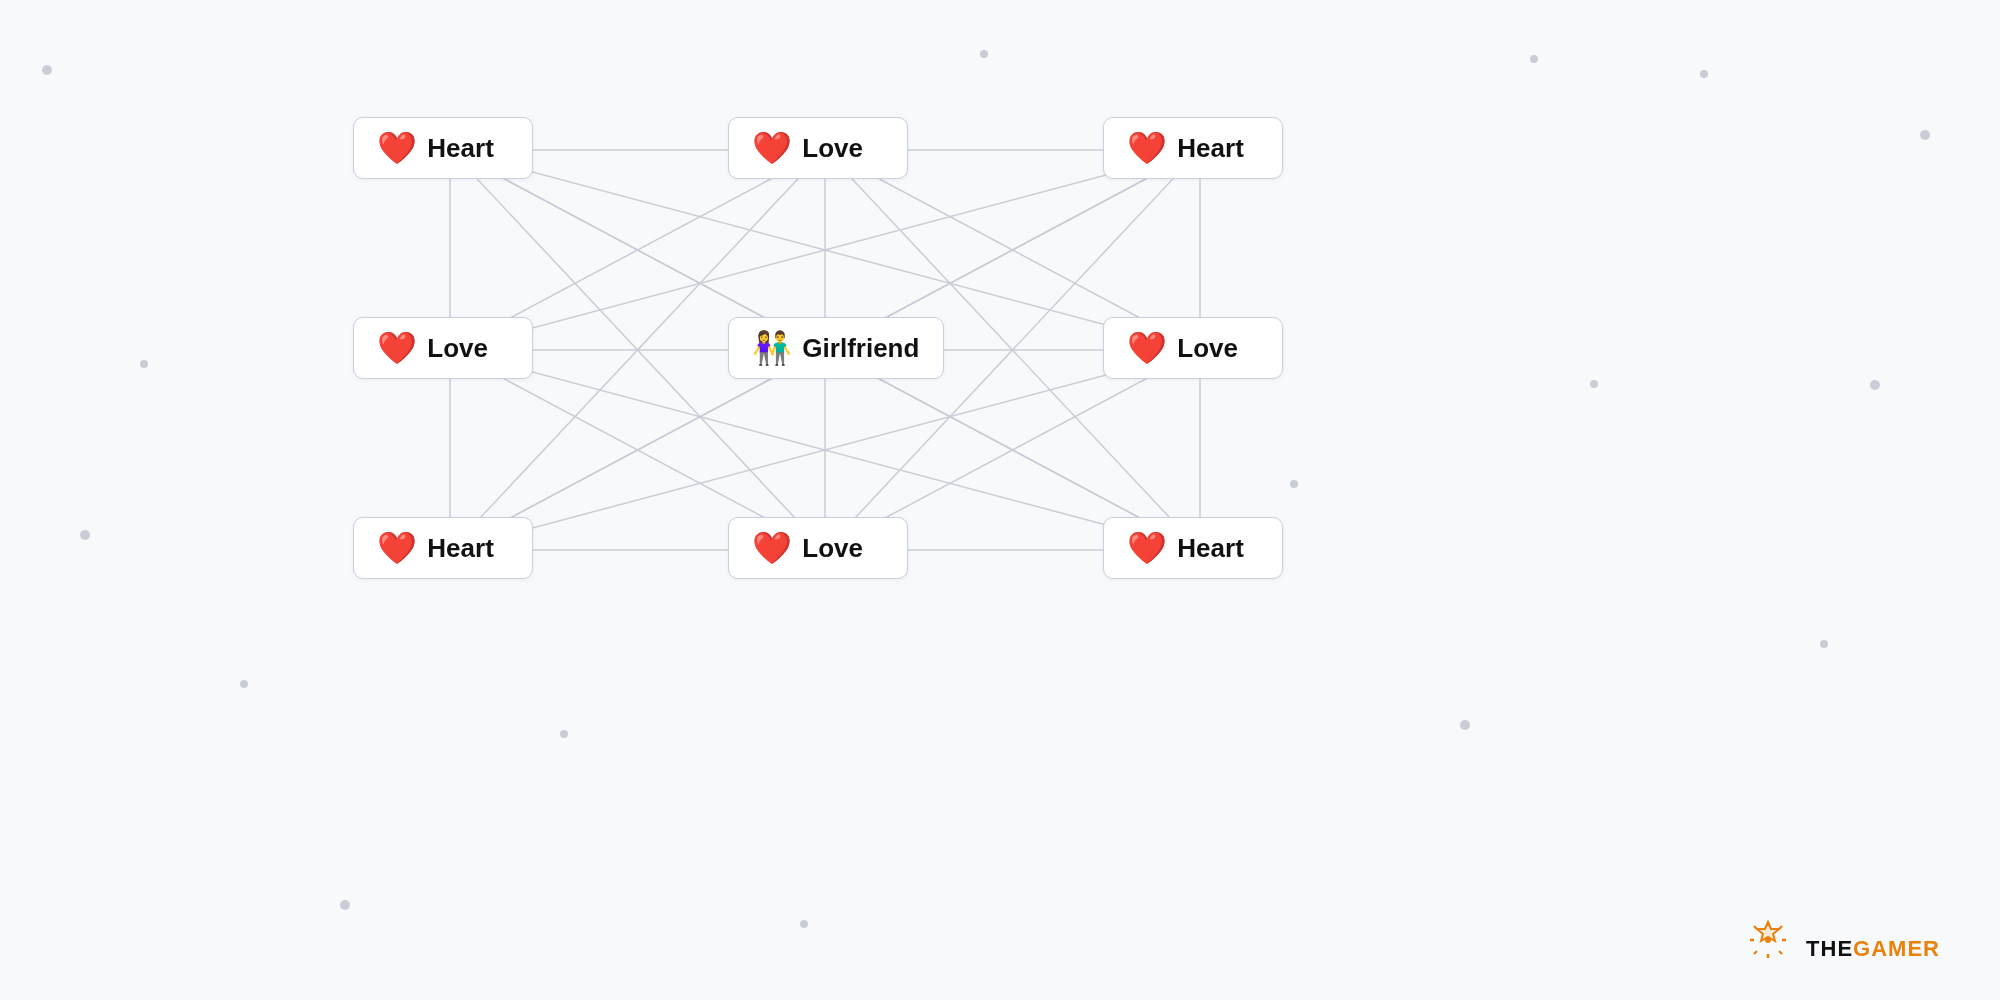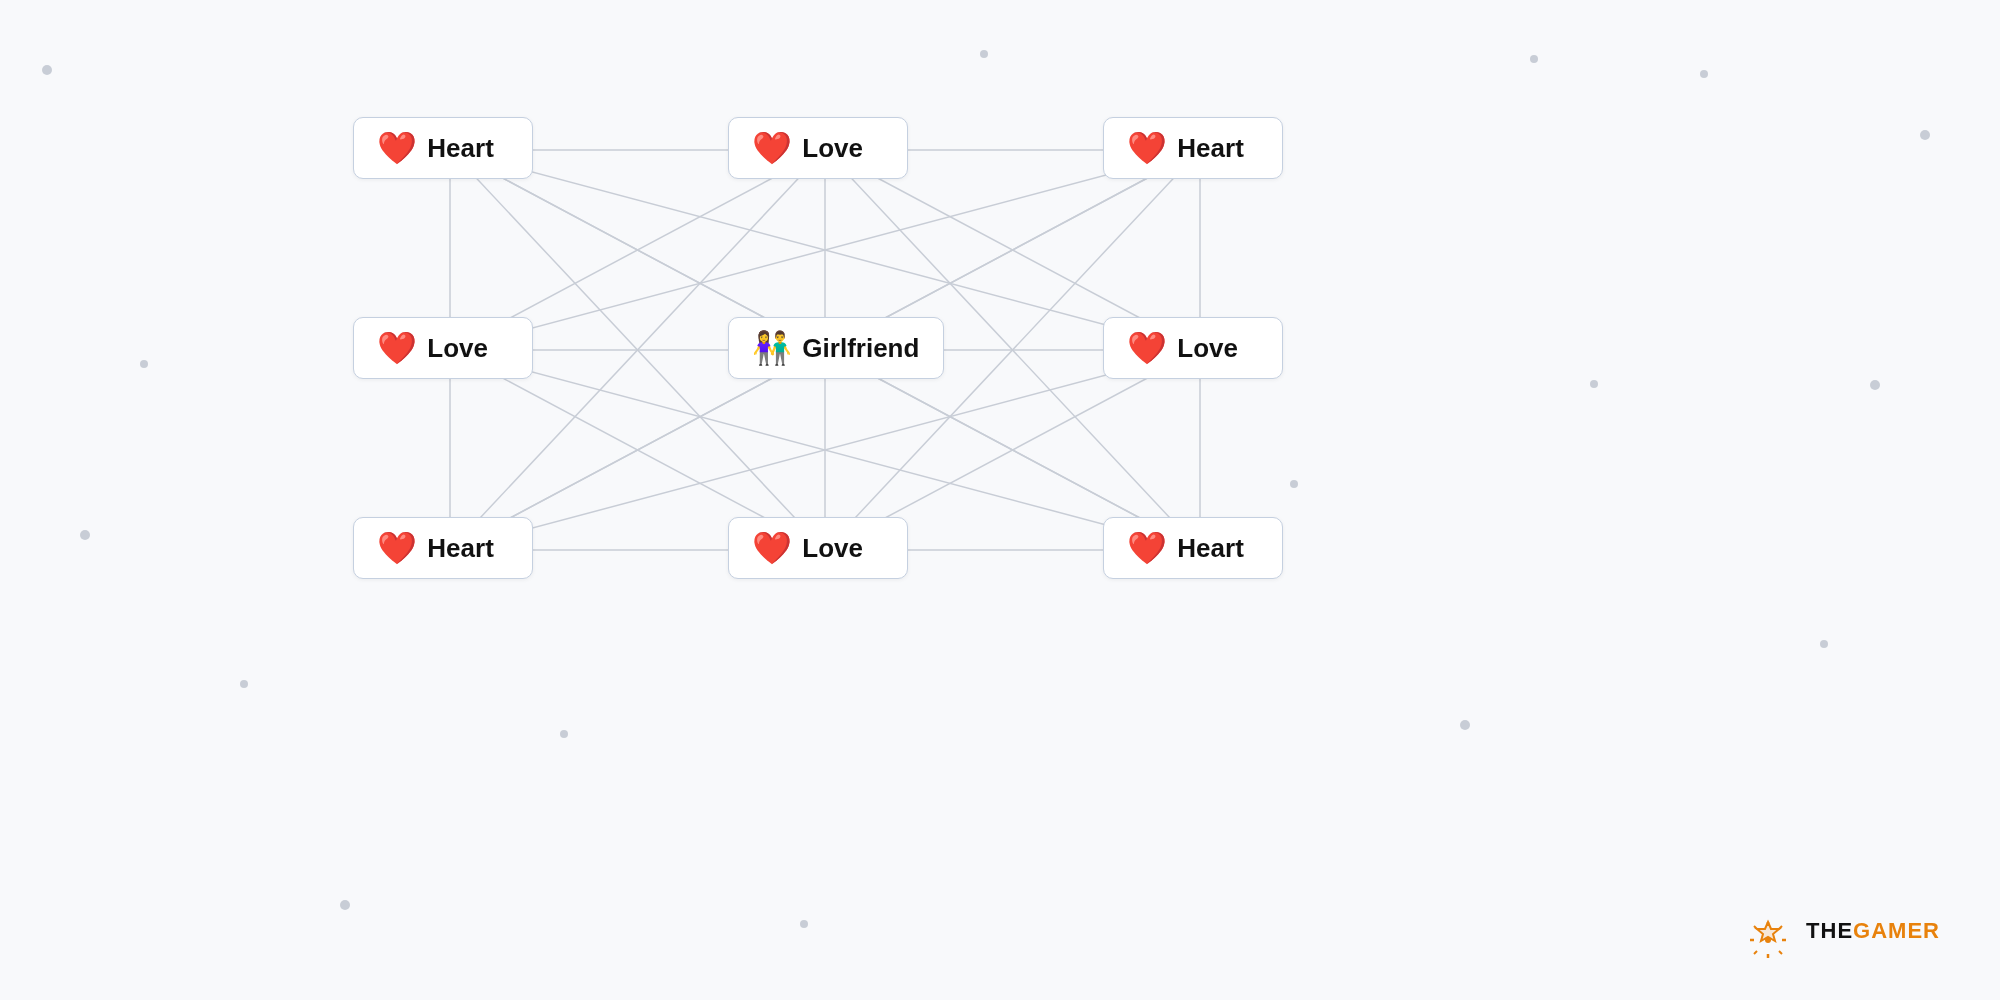--- a/index.html
+++ b/index.html
@@ -56,21 +56,21 @@
     .node .emoji {
       font-size: 32px;
       line-height: 1;
     }
 
     .logo-area {
       position: absolute;
       bottom: 38px;
       right: 60px;
       display: flex;
-      align-items: flex-start;
+      align-items: flex-end;
       gap: 16px;
     }
 
     .logo-icon {
       width: 44px;
       height: 44px;
     }
 
     .logo-text {
       font-size: 22px;

